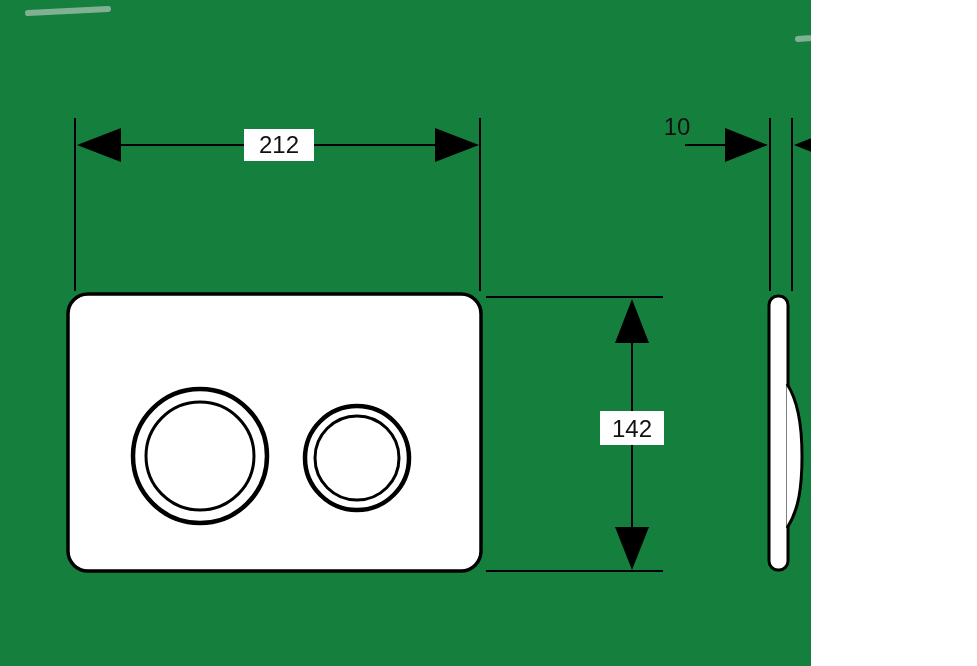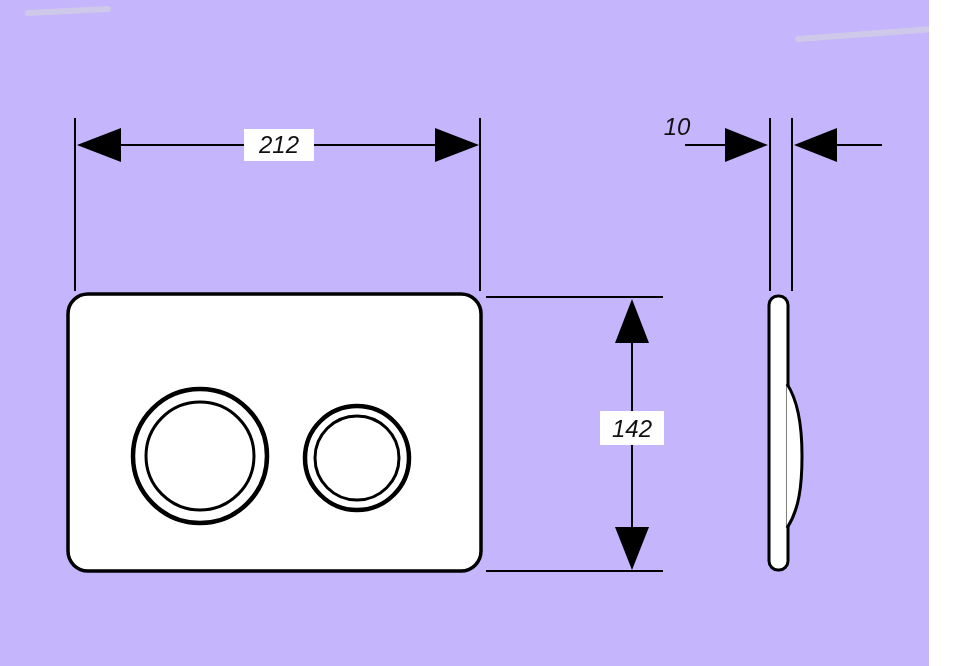--- a/index.html
+++ b/index.html
@@ -2,26 +2,25 @@
 <html><head>
 <meta charset="utf-8">
 <style>
   html, body {
     margin: 0;
     padding: 0;
     background: #ffffff;
   }
   .stage {
     position: relative;
-    width: 929px;
+    width: 811px;
     height: 666px;
-    background: #c4b5fd;
+    background: #15803d;
     overflow: hidden;
     font-family: "Liberation Sans", sans-serif;
-    font-style: italic;
   }
   svg {
     display: block;
   }
   svg text {
     font-family: "Liberation Sans", sans-serif;
     font-size: 24px;
     fill: #111111;
   }
   .thinline { stroke: #000; stroke-width: 2; fill: none; }

